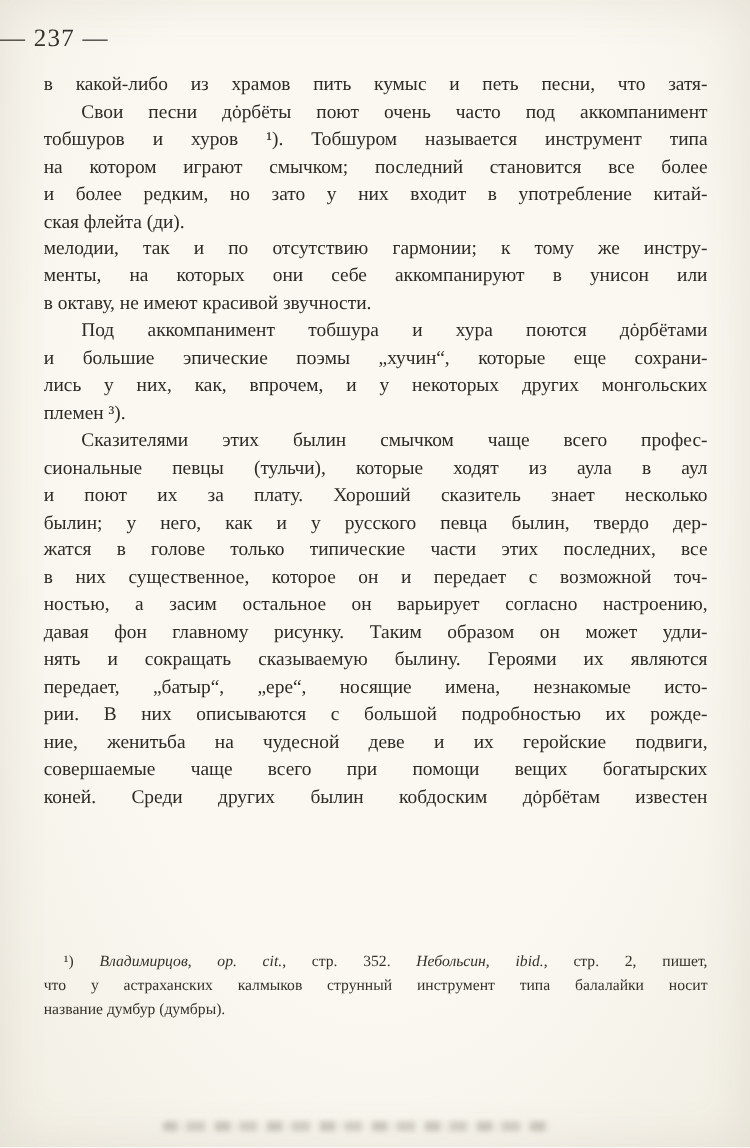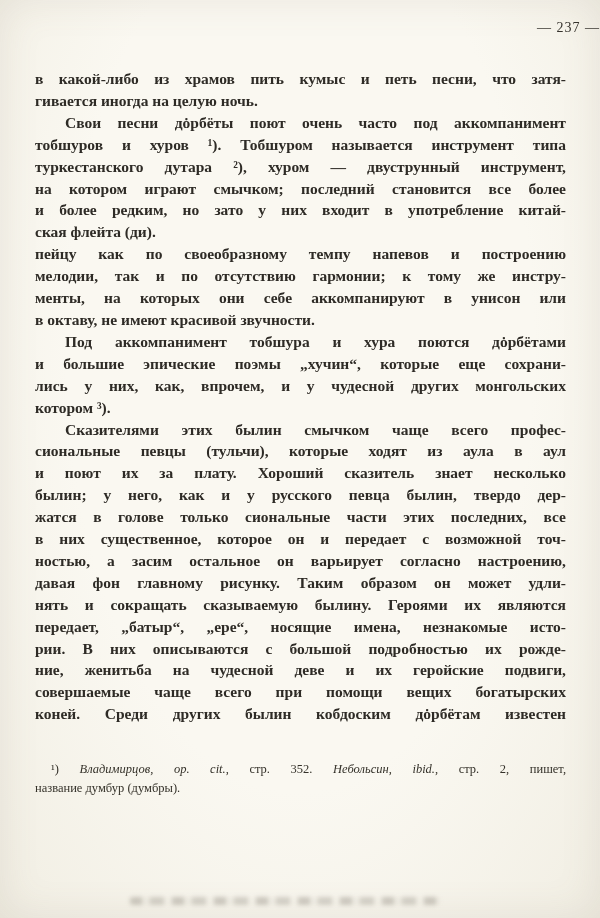--- a/index.html
+++ b/index.html
@@ -14,34 +14,33 @@
     position: absolute;
     inset: 0;
     background: radial-gradient(ellipse at 50% 38%, #faf8f1 55%, #f1eee3 100%);
     box-shadow: inset 0 0 40px rgba(120,110,90,0.12);
   }
   .page-number {
     position: absolute;
     top: 20px;
     left: 0;
     right: 0;
-    text-align: right;
-    font-size: 14px;
+    text-align: left;
+    font-size: 20px;
     letter-spacing: 1px;
     color: #35322c;
   }
   .body-text {
     position: absolute;
-    top: 68px;
+    top: 57px;
     left: 35px;
     width: 531px;
     font-size: 15.5px;
     line-height: 21.9px;
     color: #2e2b26;
-    font-weight: bold;
   }
   .paragraph { margin: 0; }
   .line {
     text-align: justify;
     text-align-last: justify;
   }
   .line.last { text-align-last: left; }
   .line.indent { text-indent: 30px; }
   .footnotes {
     position: absolute;
@@ -76,59 +75,57 @@
 </style>
 </head>
 <body>
 
 <div class="page">
   <div class="page-number">— 237 —</div>
 
   <div class="body-text">
       <div class="paragraph">
         <div class="line">в какой-либо из храмов пить кумыс и петь песни, что затя-</div>
-        <div class="line last">гивается иногда на целую ночь.</div>
       </div>
       <div class="paragraph">
         <div class="line indent">Свои песни дȯрбёты поют очень часто под аккомпанимент</div>
         <div class="line">тобшуров и хуров ¹). Тобшуром называется инструмент типа</div>
-        <div class="line">туркестанского дутара ²), хуром — двуструнный инструмент,</div>
         <div class="line">на котором играют смычком; последний становится все более</div>
         <div class="line">и более редким, но зато у них входит в употребление китай-</div>
         <div class="line last">ская флейта (ди).</div>
       </div>
       <div class="paragraph">
-        <div class="line">пейцу как по своеобразному темпу напевов и построению</div>
         <div class="line">мелодии, так и по отсутствию гармонии; к тому же инстру-</div>
         <div class="line">менты, на которых они себе аккомпанируют в унисон или</div>
         <div class="line last">в октаву, не имеют красивой звучности.</div>
       </div>
       <div class="paragraph">
         <div class="line indent">Под аккомпанимент тобшура и хура поются дȯрбётами</div>
         <div class="line">и большие эпические поэмы „хучин“, которые еще сохрани-</div>
-        <div class="line">лись у них, как, впрочем, и у чудесной других монгольских</div>
-        <div class="line last">котором ³).</div>
+        <div class="line">лись у них, как, впрочем, и у некоторых других монгольских</div>
+        <div class="line last">племен ³).</div>
       </div>
       <div class="paragraph">
         <div class="line indent">Сказителями этих былин смычком чаще всего профес-</div>
         <div class="line">сиональные певцы (тульчи), которые ходят из аула в аул</div>
         <div class="line">и поют их за плату. Хороший сказитель знает несколько</div>
         <div class="line">былин; у него, как и у русского певца былин, твердо дер-</div>
-        <div class="line">жатся в голове только сиональные части этих последних, все</div>
+        <div class="line">жатся в голове только типические части этих последних, все</div>
         <div class="line">в них существенное, которое он и передает с возможной точ-</div>
         <div class="line">ностью, а засим остальное он варьирует согласно настроению,</div>
         <div class="line">давая фон главному рисунку. Таким образом он может удли-</div>
         <div class="line">нять и сокращать сказываемую былину. Героями их являются</div>
         <div class="line">передает, „батыр“, „ере“, носящие имена, незнакомые исто-</div>
         <div class="line">рии. В них описываются с большой подробностью их рожде-</div>
         <div class="line">ние, женитьба на чудесной деве и их геройские подвиги,</div>
         <div class="line">совершаемые чаще всего при помощи вещих богатырских</div>
         <div class="line">коней. Среди других былин кобдоским дȯрбётам известен</div>
       </div>
     </div>
 
   <div class="footnotes">
       <div class="fn-line indent"><span>¹) </span><span class="italic">Владимирцов</span><span>, </span><span class="italic">op. cit.</span><span>, стр. 352. </span><span class="italic">Небольсин</span><span>, </span><span class="italic">ibid.</span><span>, стр. 2, пишет,</span></div>
+      <div class="fn-line"><span>что у астраханских калмыков струнный инструмент типа балалайки носит</span></div>
       <div class="fn-line last"><span>название думбур (думбры).</span></div>
     </div>
 
   <div class="show-through"></div>
 </div>
 
 </body></html>

